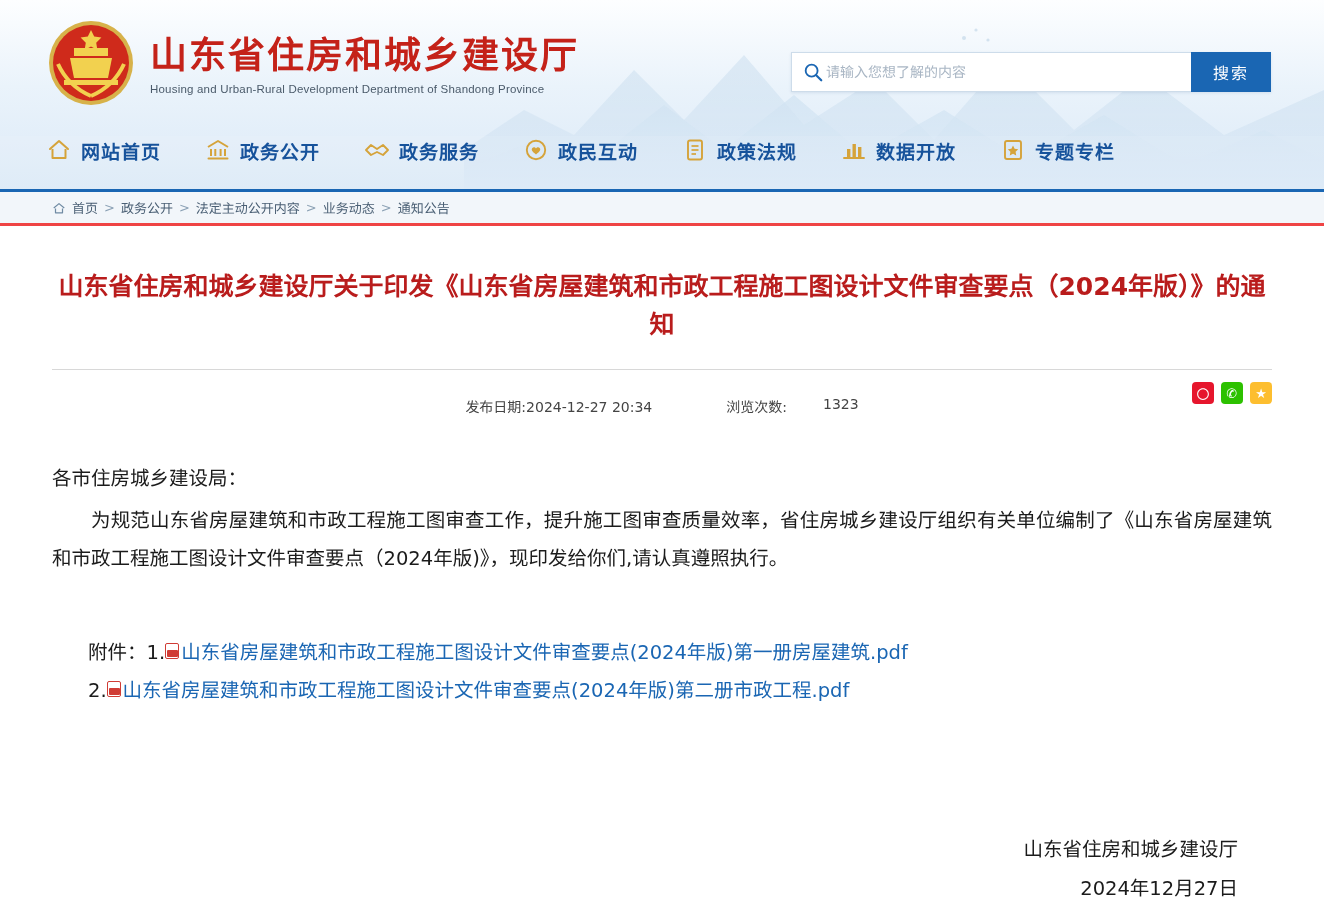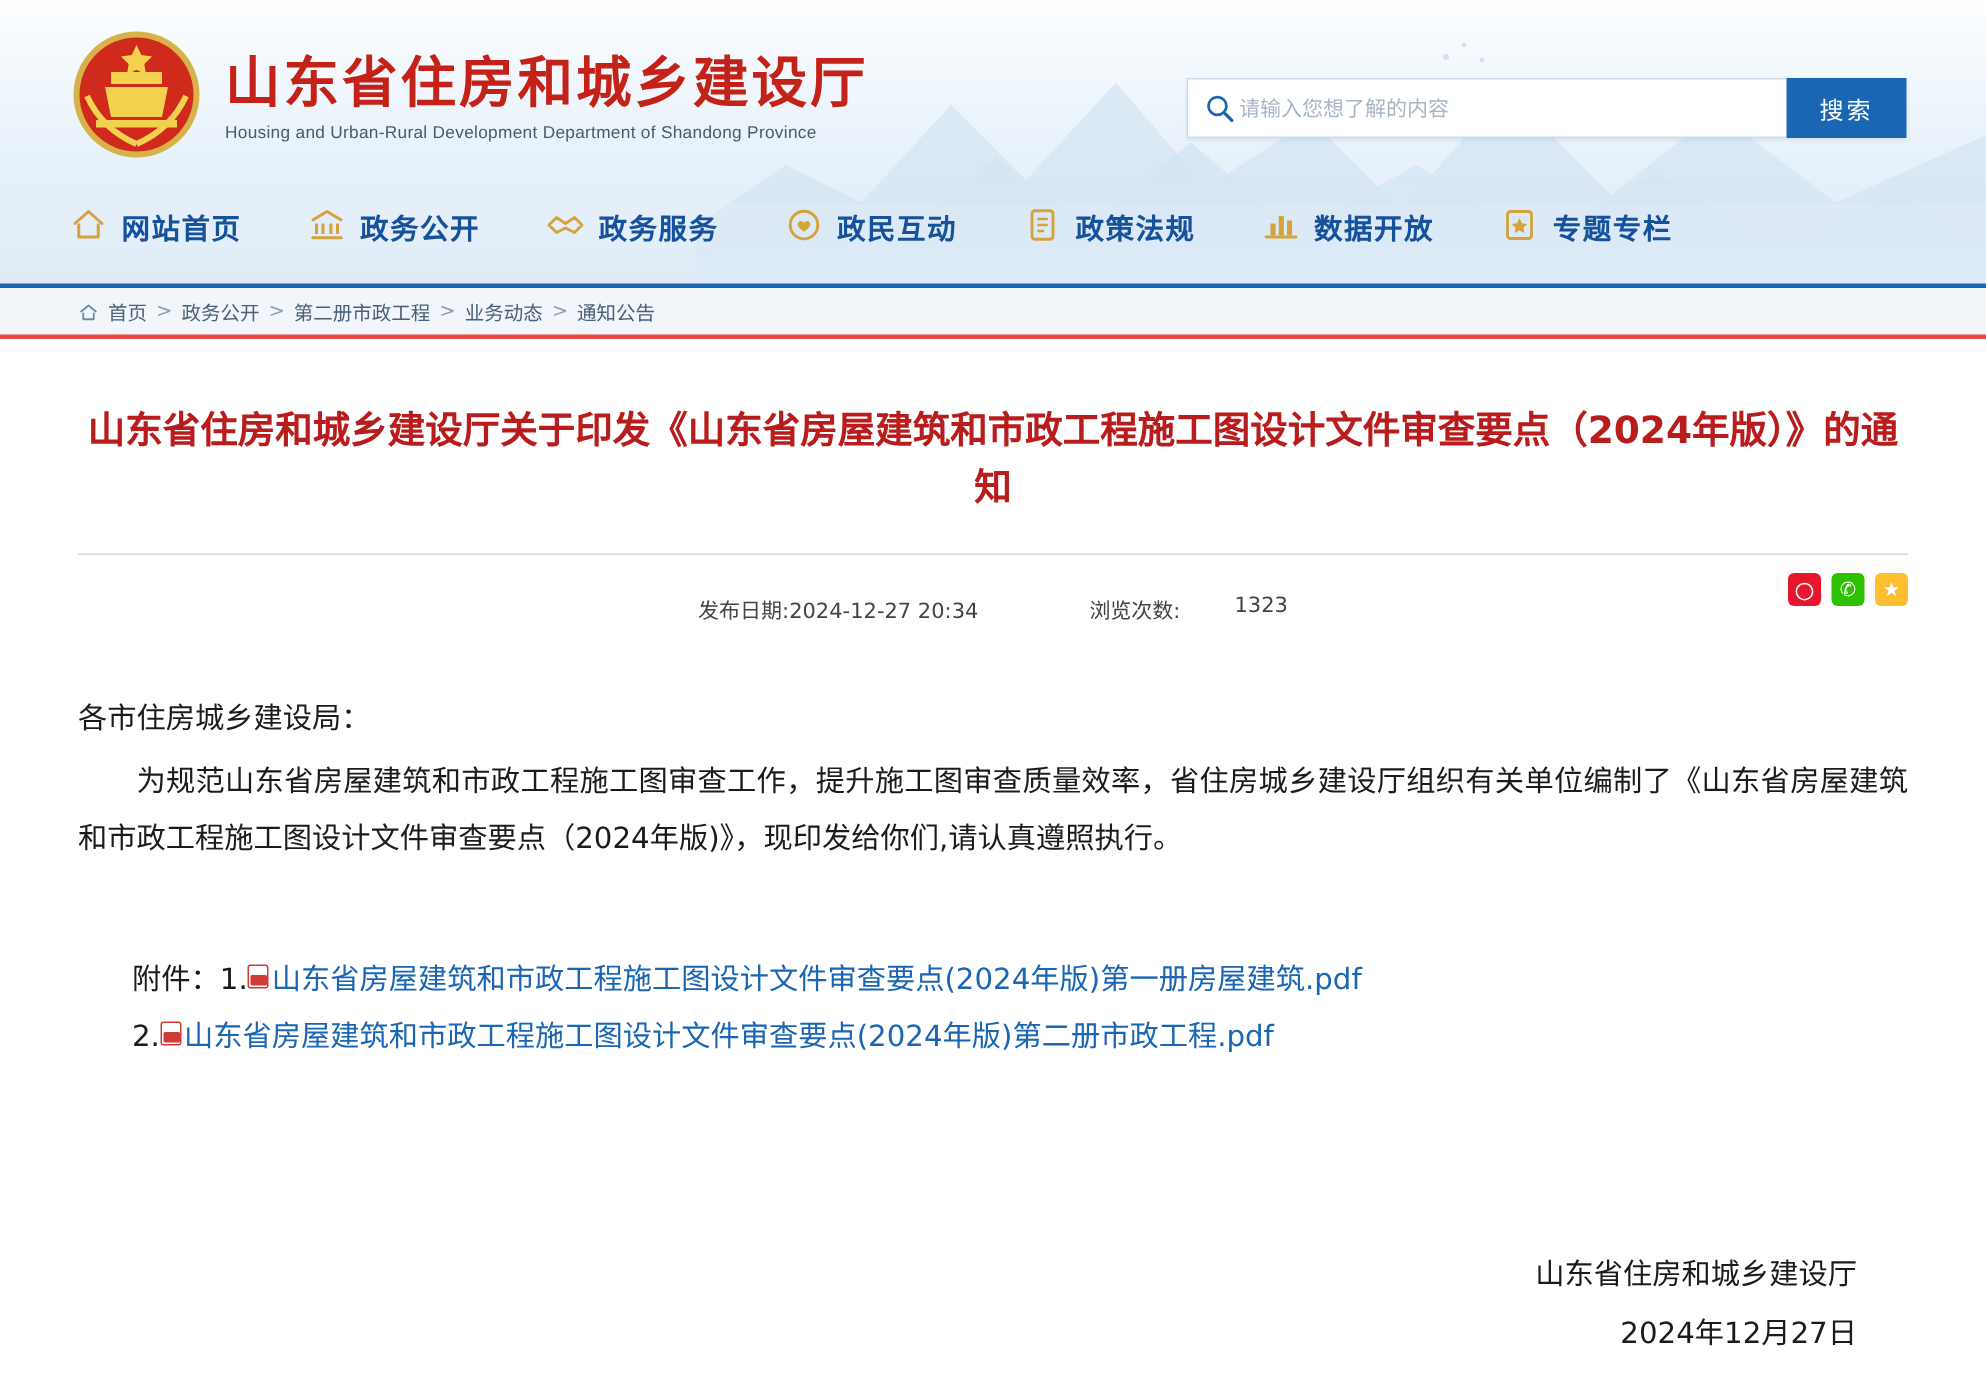--- a/index.html
+++ b/index.html
@@ -359,21 +359,21 @@
 
 <div class="breadcrumb">
   <svg width="14" height="14" viewBox="0 0 16 16">
     <path d="M2 8 L8 3 L14 8" fill="none" stroke="#6f8aa3" stroke-width="1.4" stroke-linejoin="round"></path>
     <path d="M4 8.5 v5 h8 v-5" fill="none" stroke="#6f8aa3" stroke-width="1.4" stroke-linejoin="round"></path>
   </svg>
   <a>首页</a>
   <span class="sep">&gt;</span>
   <a>政务公开</a>
   <span class="sep">&gt;</span>
-  <a>第二册市政工程</a>
+  <a>法定主动公开内容</a>
   <span class="sep">&gt;</span>
   <a>业务动态</a>
   <span class="sep">&gt;</span>
   <a>通知公告</a>
 </div>
 
 <div class="content">
 
   <h1 class="article-title">山东省住房和城乡建设厅关于印发《山东省房屋建筑和市政工程施工图设计文件审查要点（2024年版）》的通知</h1>
 

